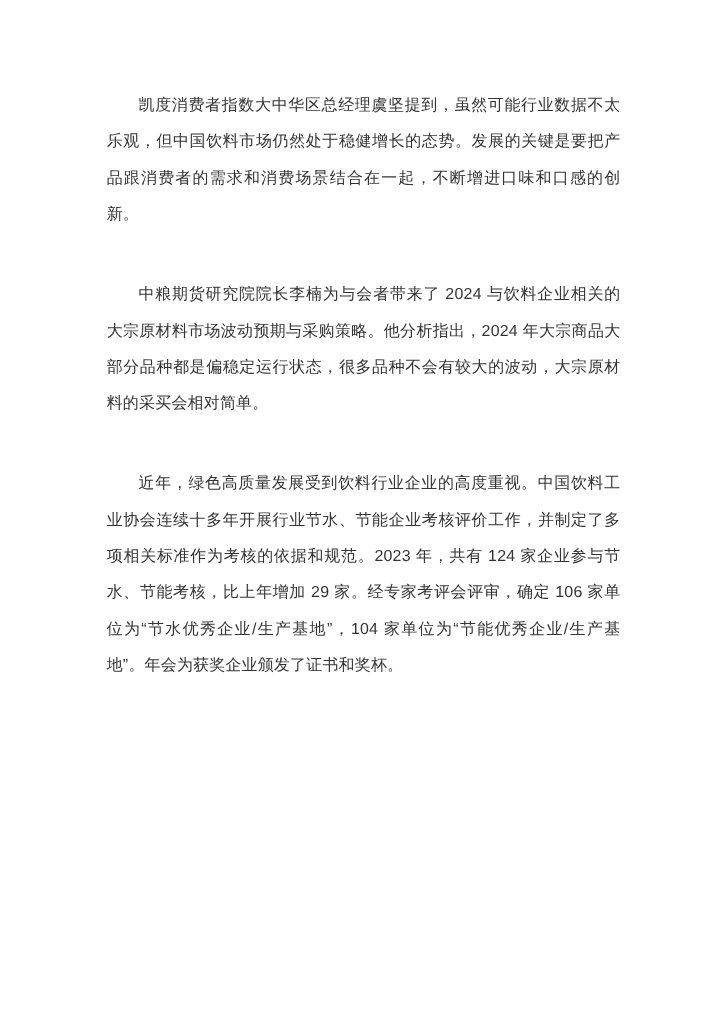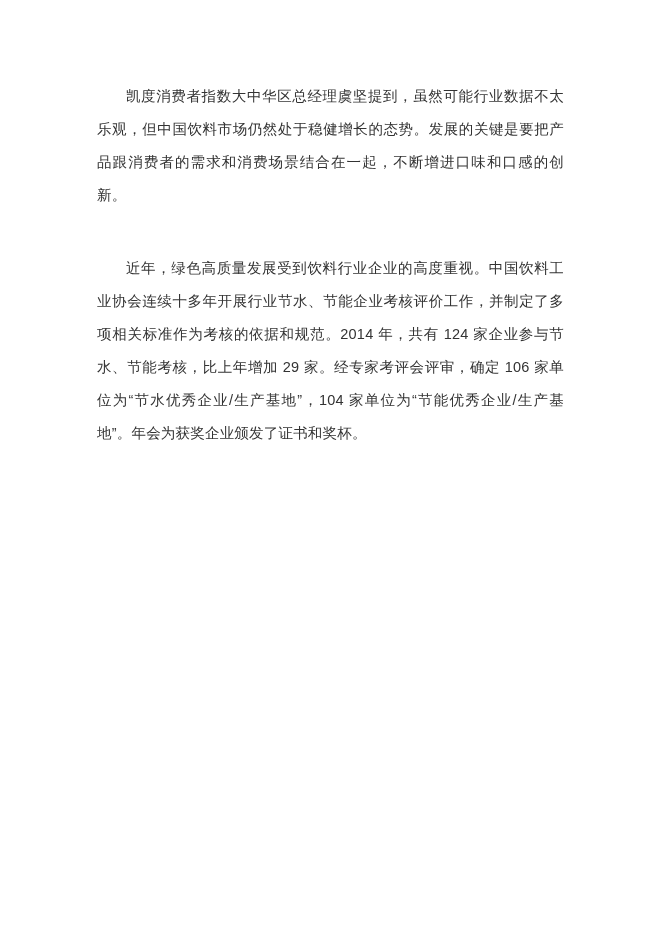--- a/index.html
+++ b/index.html
@@ -28,15 +28,16 @@
     letter-spacing: 0.2px;
     word-break: break-all;
   }
 </style>
 </head>
 <body>
 
 <div class="page">
   <div class="doc-body">
     <p class="para">凯度消费者指数大中华区总经理虞坚提到，虽然可能行业数据不太乐观，但中国饮料市场仍然处于稳健增长的态势。发展的关键是要把产品跟消费者的需求和消费场景结合在一起，不断增进口味和口感的创新。</p>
-    <p class="para">近年，绿色高质量发展受到饮料行业企业的高度重视。中国饮料工业协会连续十多年开展行业节水、节能企业考核评价工作，并制定了多项相关标准作为考核的依据和规范。2014 年，共有 124 家企业参与节水、节能考核，比上年增加 29 家。经专家考评会评审，确定 106 家单位为“节水优秀企业/生产基地”，104 家单位为“节能优秀企业/生产基地”。年会为获奖企业颁发了证书和奖杯。</p>
+    <p class="para">中粮期货研究院院长李楠为与会者带来了 2024 与饮料企业相关的大宗原材料市场波动预期与采购策略。他分析指出，2024 年大宗商品大部分品种都是偏稳定运行状态，很多品种不会有较大的波动，大宗原材料的采买会相对简单。</p>
+    <p class="para">近年，绿色高质量发展受到饮料行业企业的高度重视。中国饮料工业协会连续十多年开展行业节水、节能企业考核评价工作，并制定了多项相关标准作为考核的依据和规范。2023 年，共有 124 家企业参与节水、节能考核，比上年增加 29 家。经专家考评会评审，确定 106 家单位为“节水优秀企业/生产基地”，104 家单位为“节能优秀企业/生产基地”。年会为获奖企业颁发了证书和奖杯。</p>
   </div>
 </div>
 
 </body></html>

